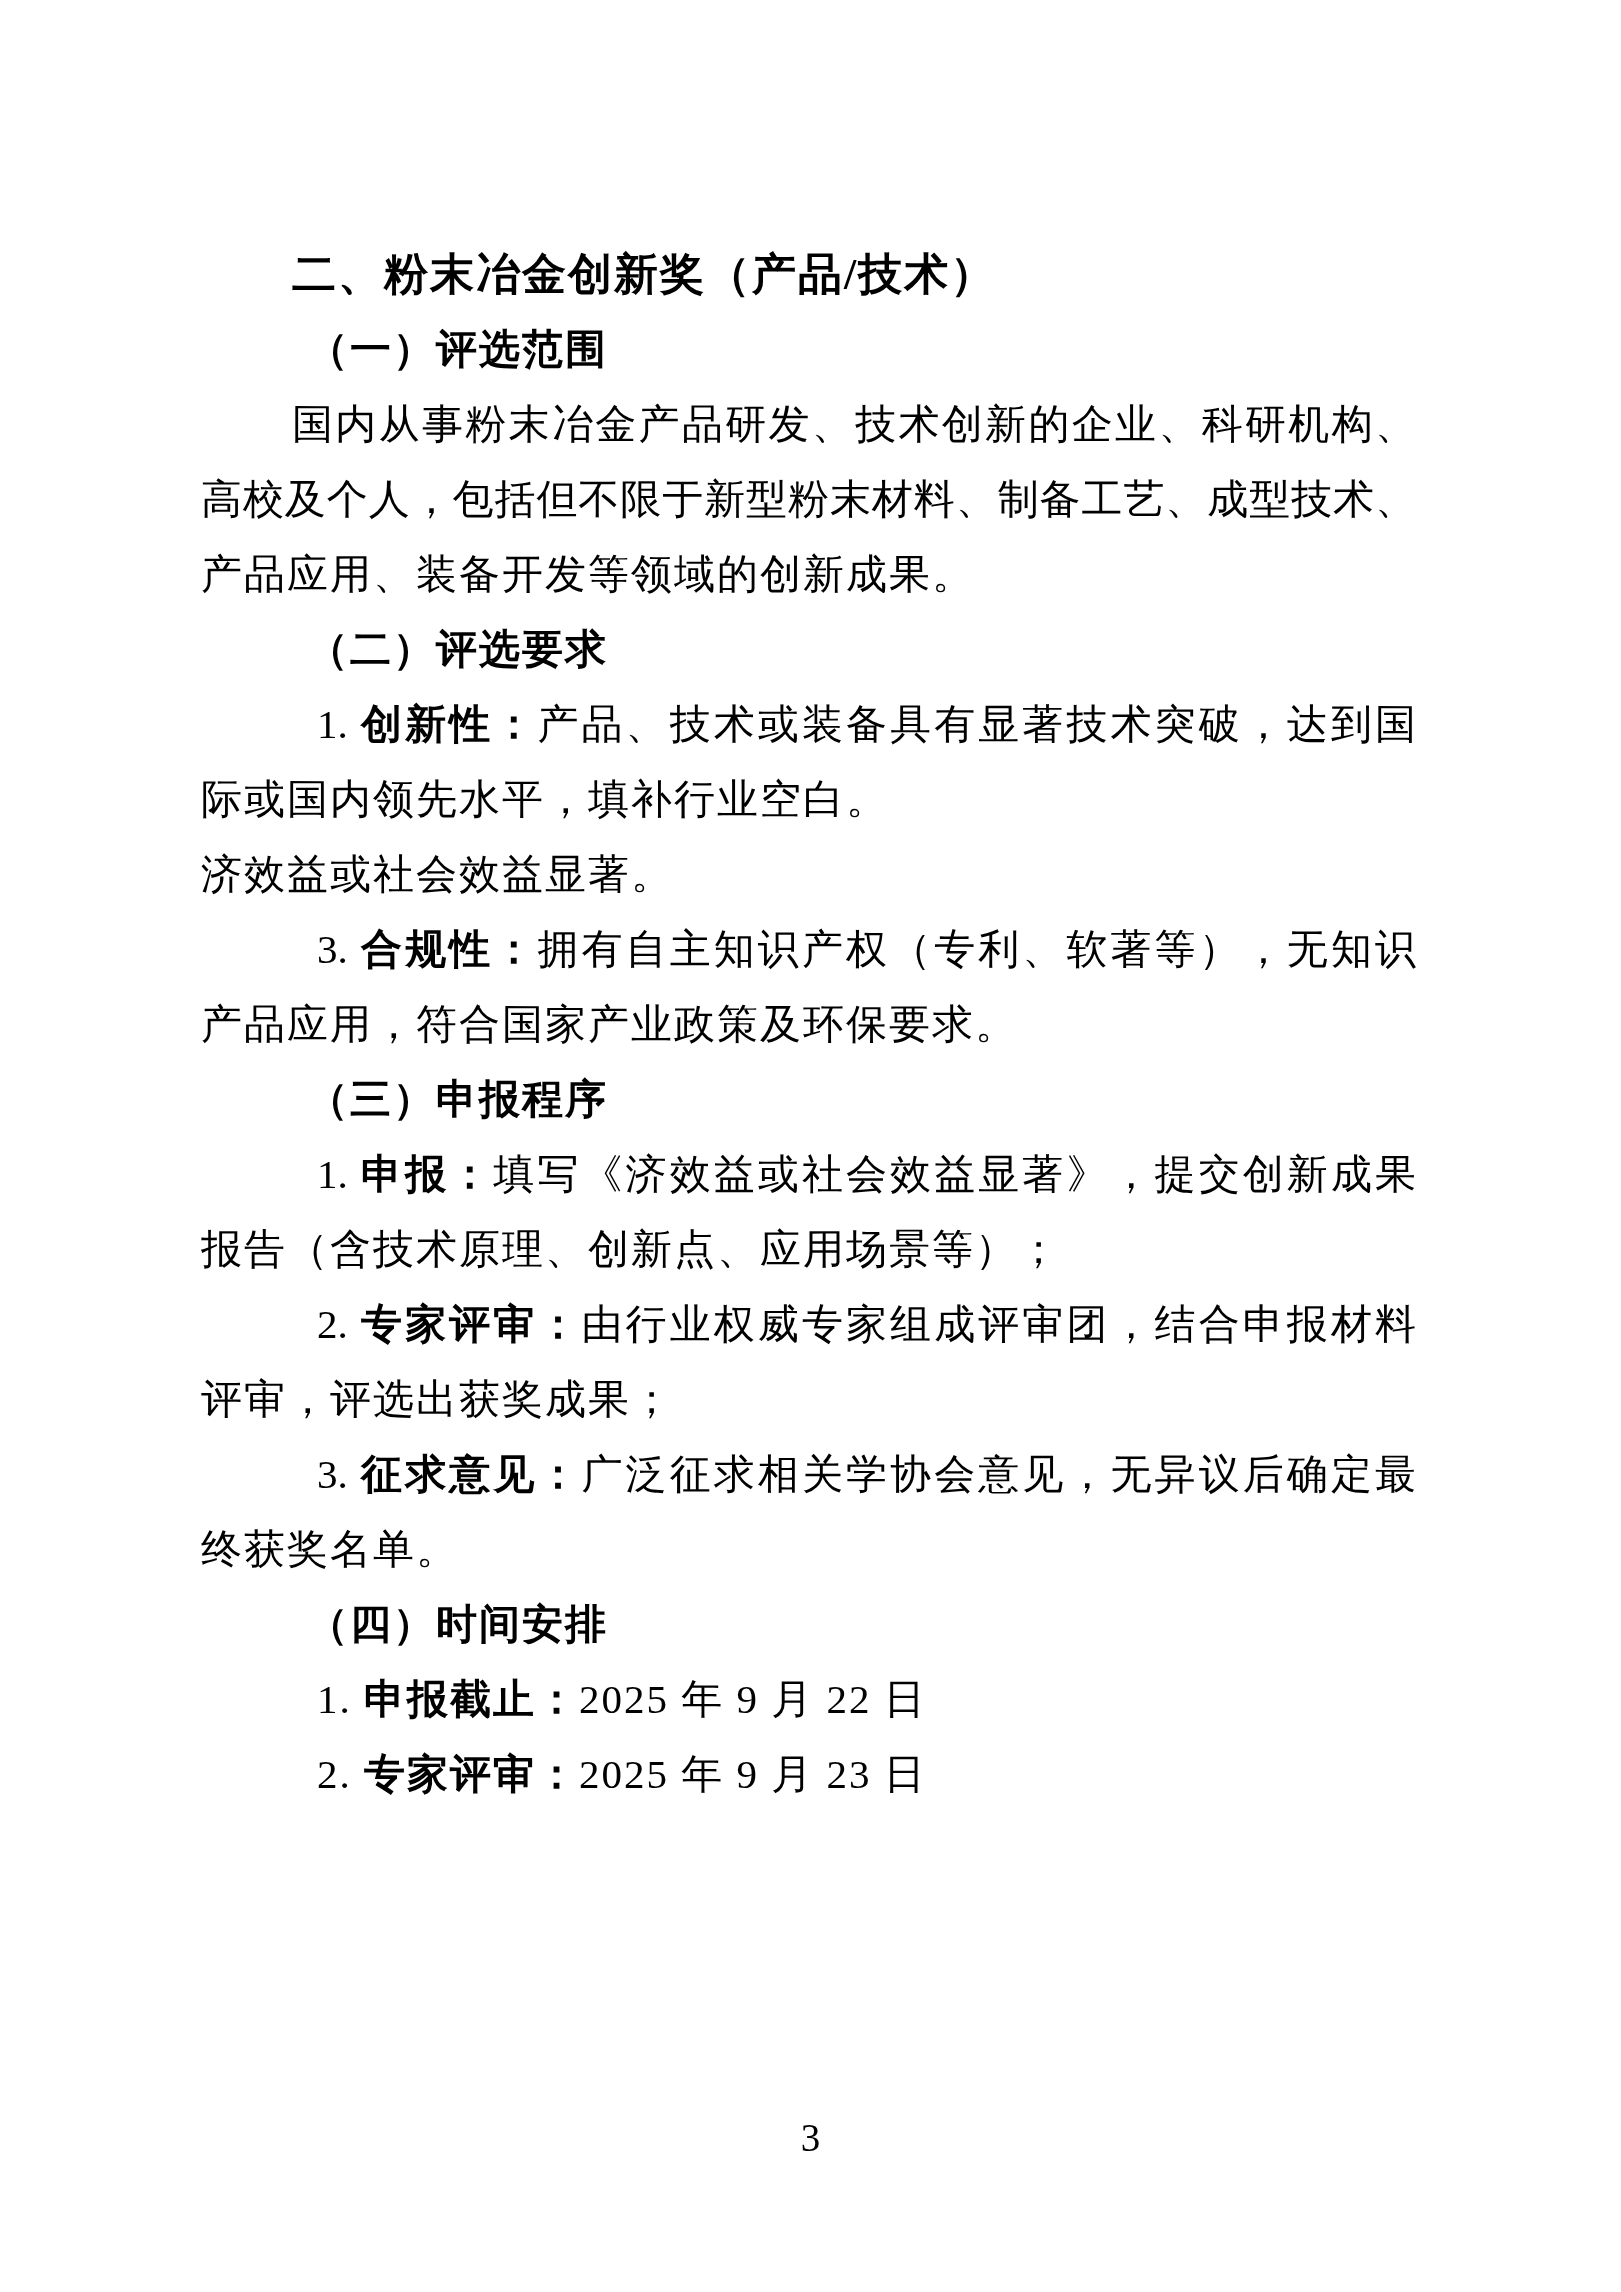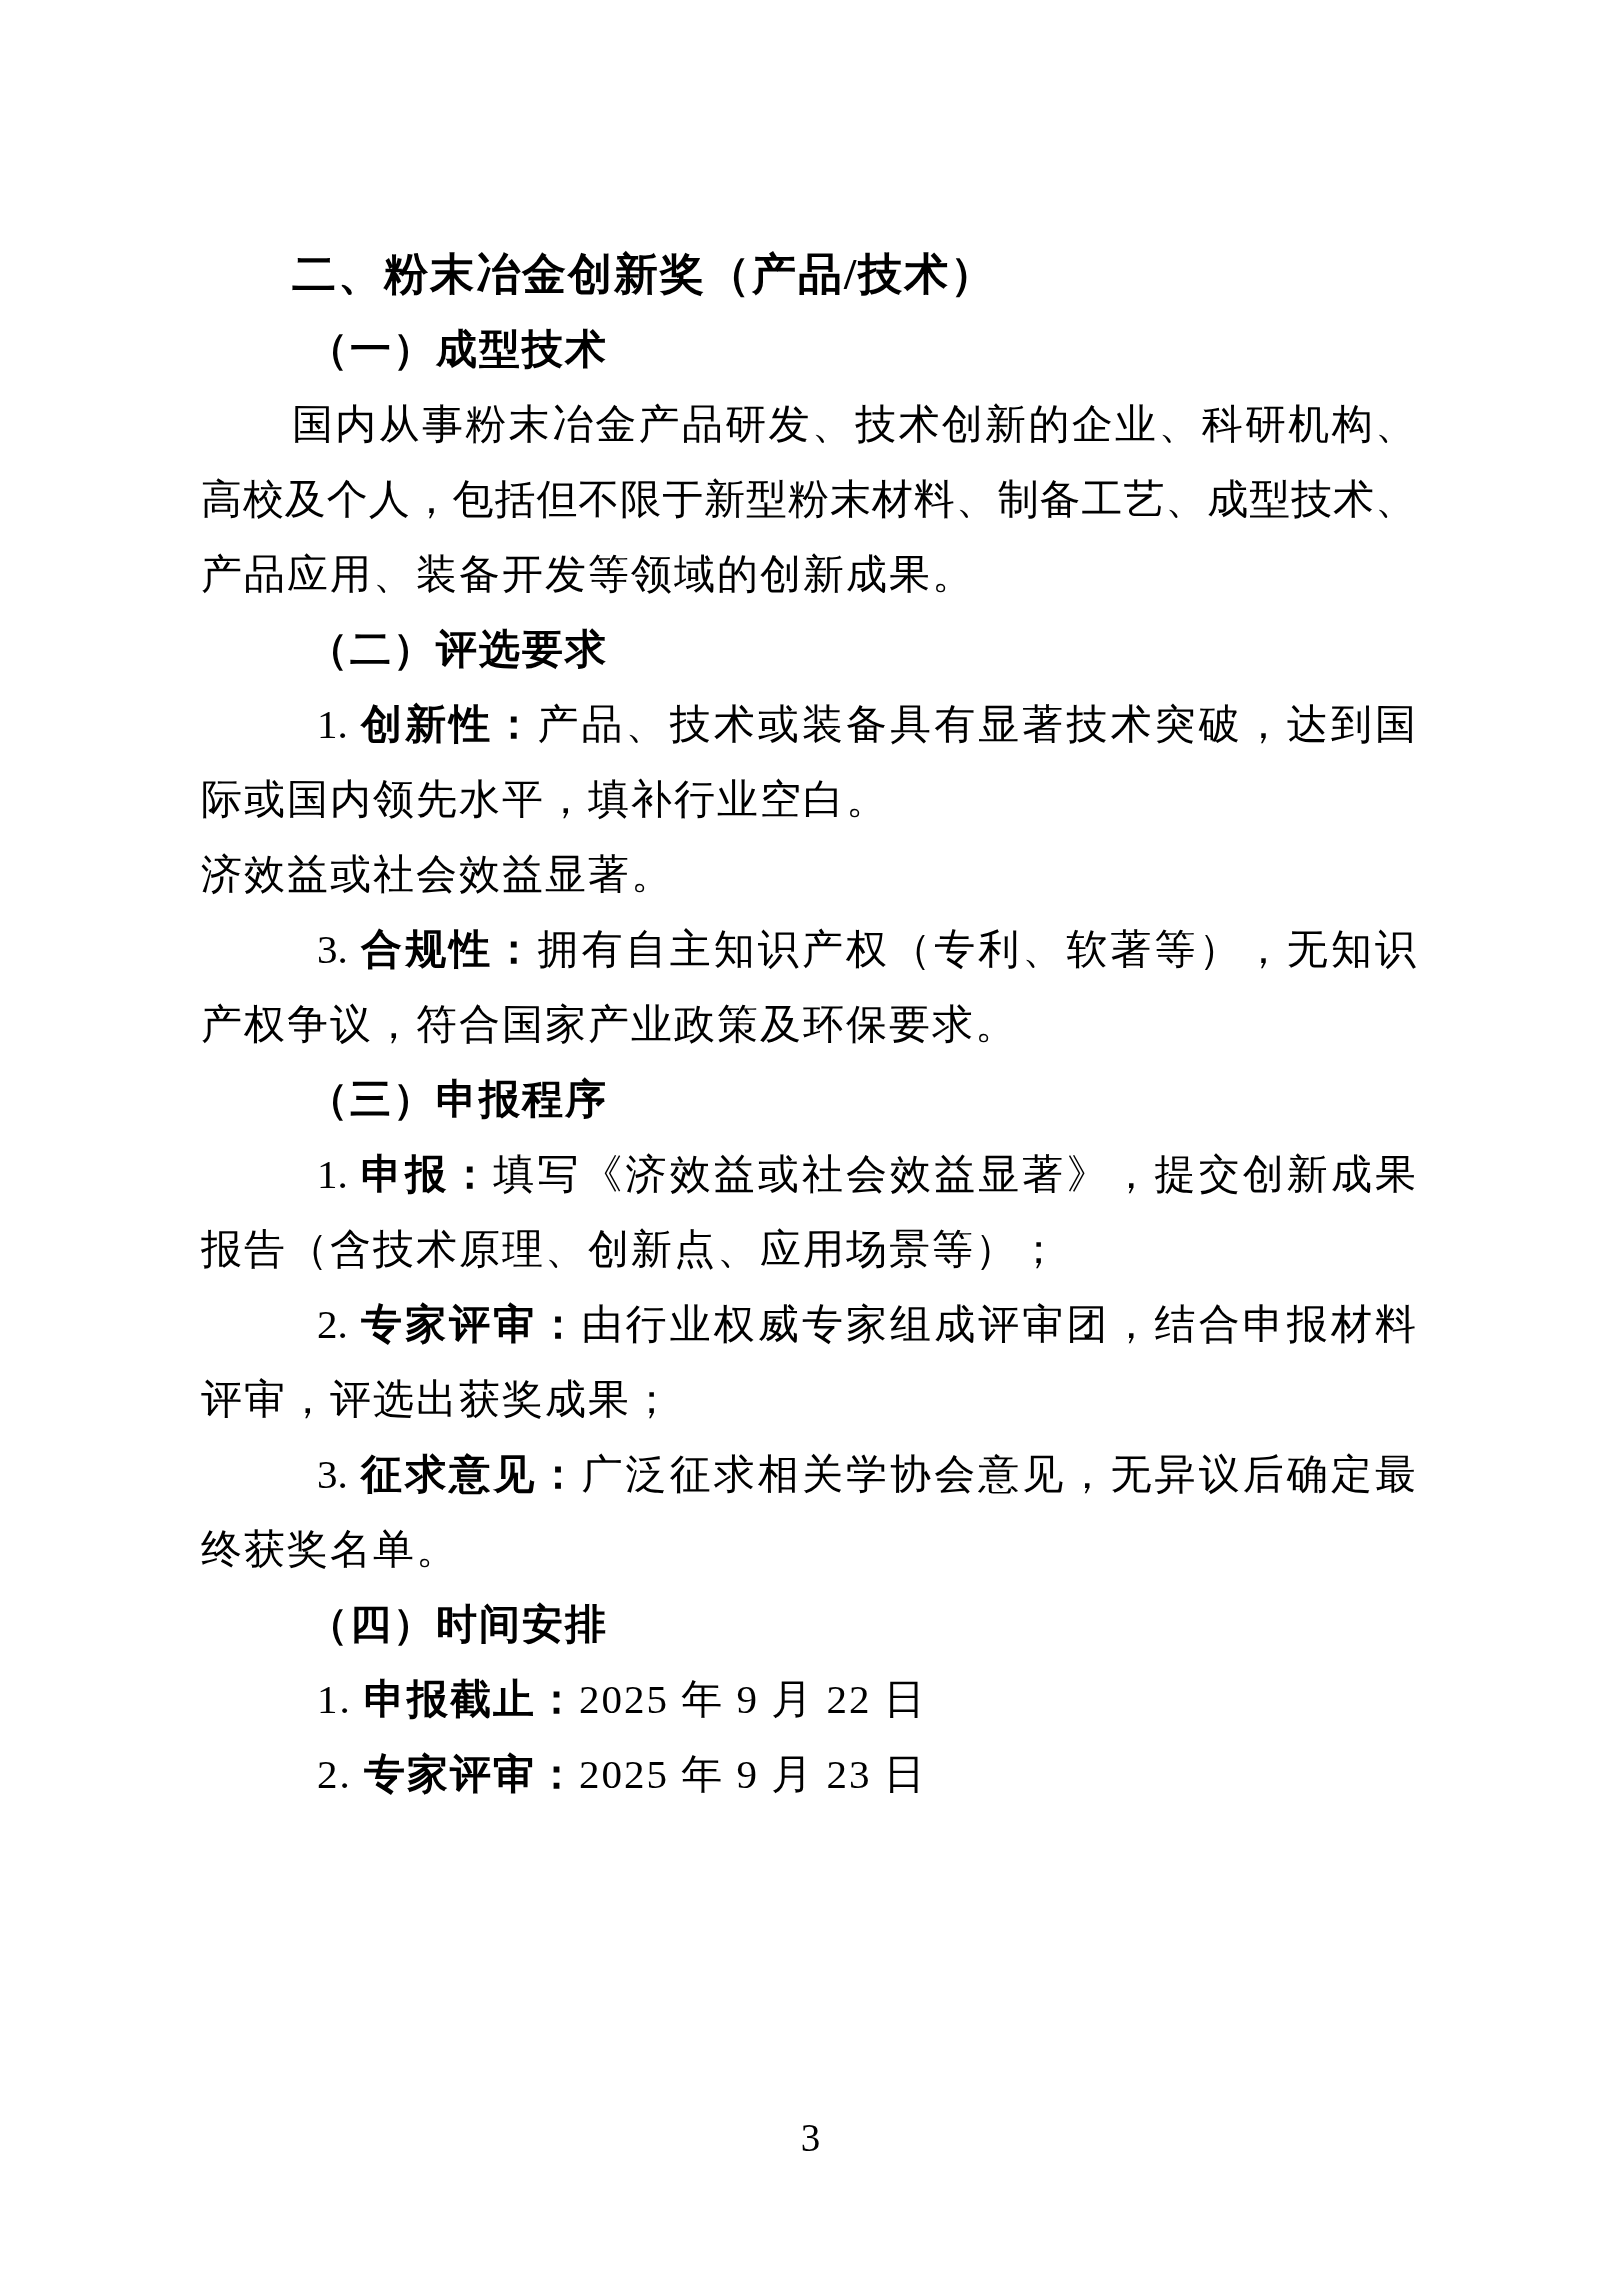--- a/index.html
+++ b/index.html
@@ -58,21 +58,21 @@
 
 <div class="page">
   <div class="content">
 
 
     <div class="line l-h1">
       <span>二、粉末冶金创新奖（产品/技术）</span>
     </div>
 
     <div class="line l-h2">
-      <span>（一）成型技术</span>
+      <span>（一）评选范围</span>
     </div>
 
     <div class="line l-first fill">
       <span>国内从事粉末冶金产品研发、技术创新的企业、科研机构、</span>
     </div>
 
     <div class="line l-cont fill">
       <span>高校及个人，包括但不限于新型粉末材料、制备工艺、成型技术、</span>
     </div>
 
@@ -95,21 +95,21 @@
 
     <div class="line l-cont">
       <span>济效益或社会效益显著。</span>
     </div>
 
     <div class="line l-item fill">
       <span>3. </span><span class="b">合规性：</span><span>拥有自主知识产权（专利、软著等），无知识</span>
     </div>
 
     <div class="line l-cont">
-      <span>产权争议，符合国家产业政策及环保要求。</span>
+      <span>产品应用，符合国家产业政策及环保要求。</span>
     </div>
 
     <div class="line l-h2">
       <span>（三）申报程序</span>
     </div>
 
     <div class="line l-item fill">
       <span>1. </span><span class="b">申报：</span><span>填写《济效益或社会效益显著》，提交创新成果</span>
     </div>
 

